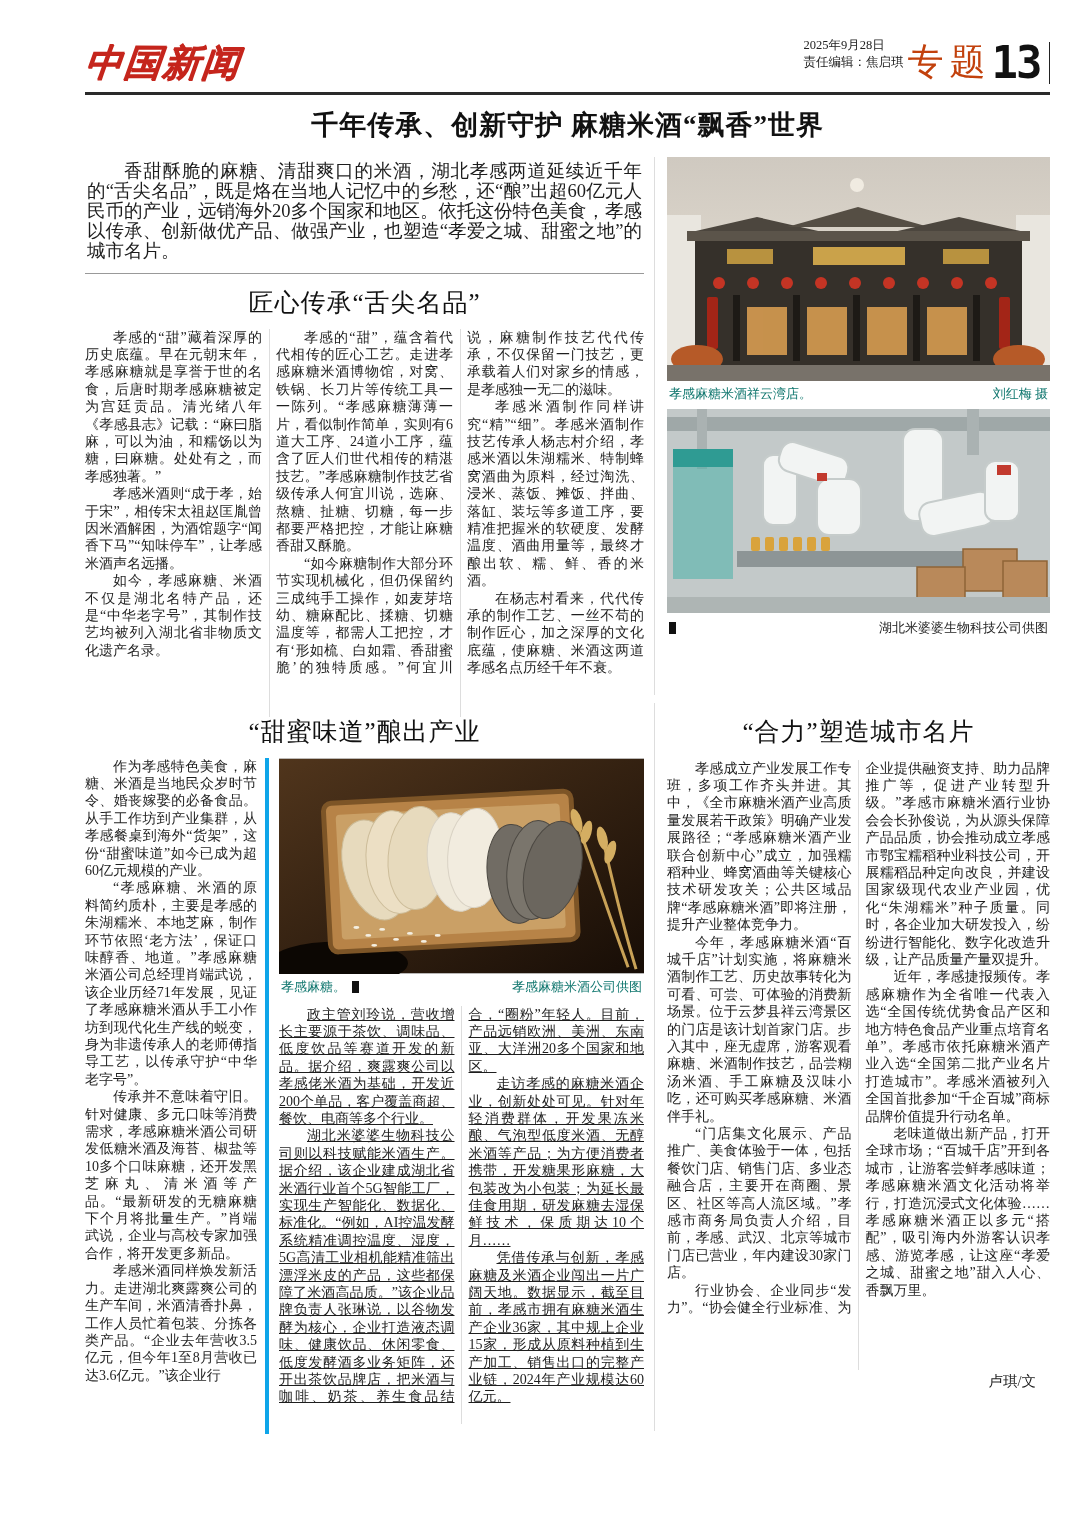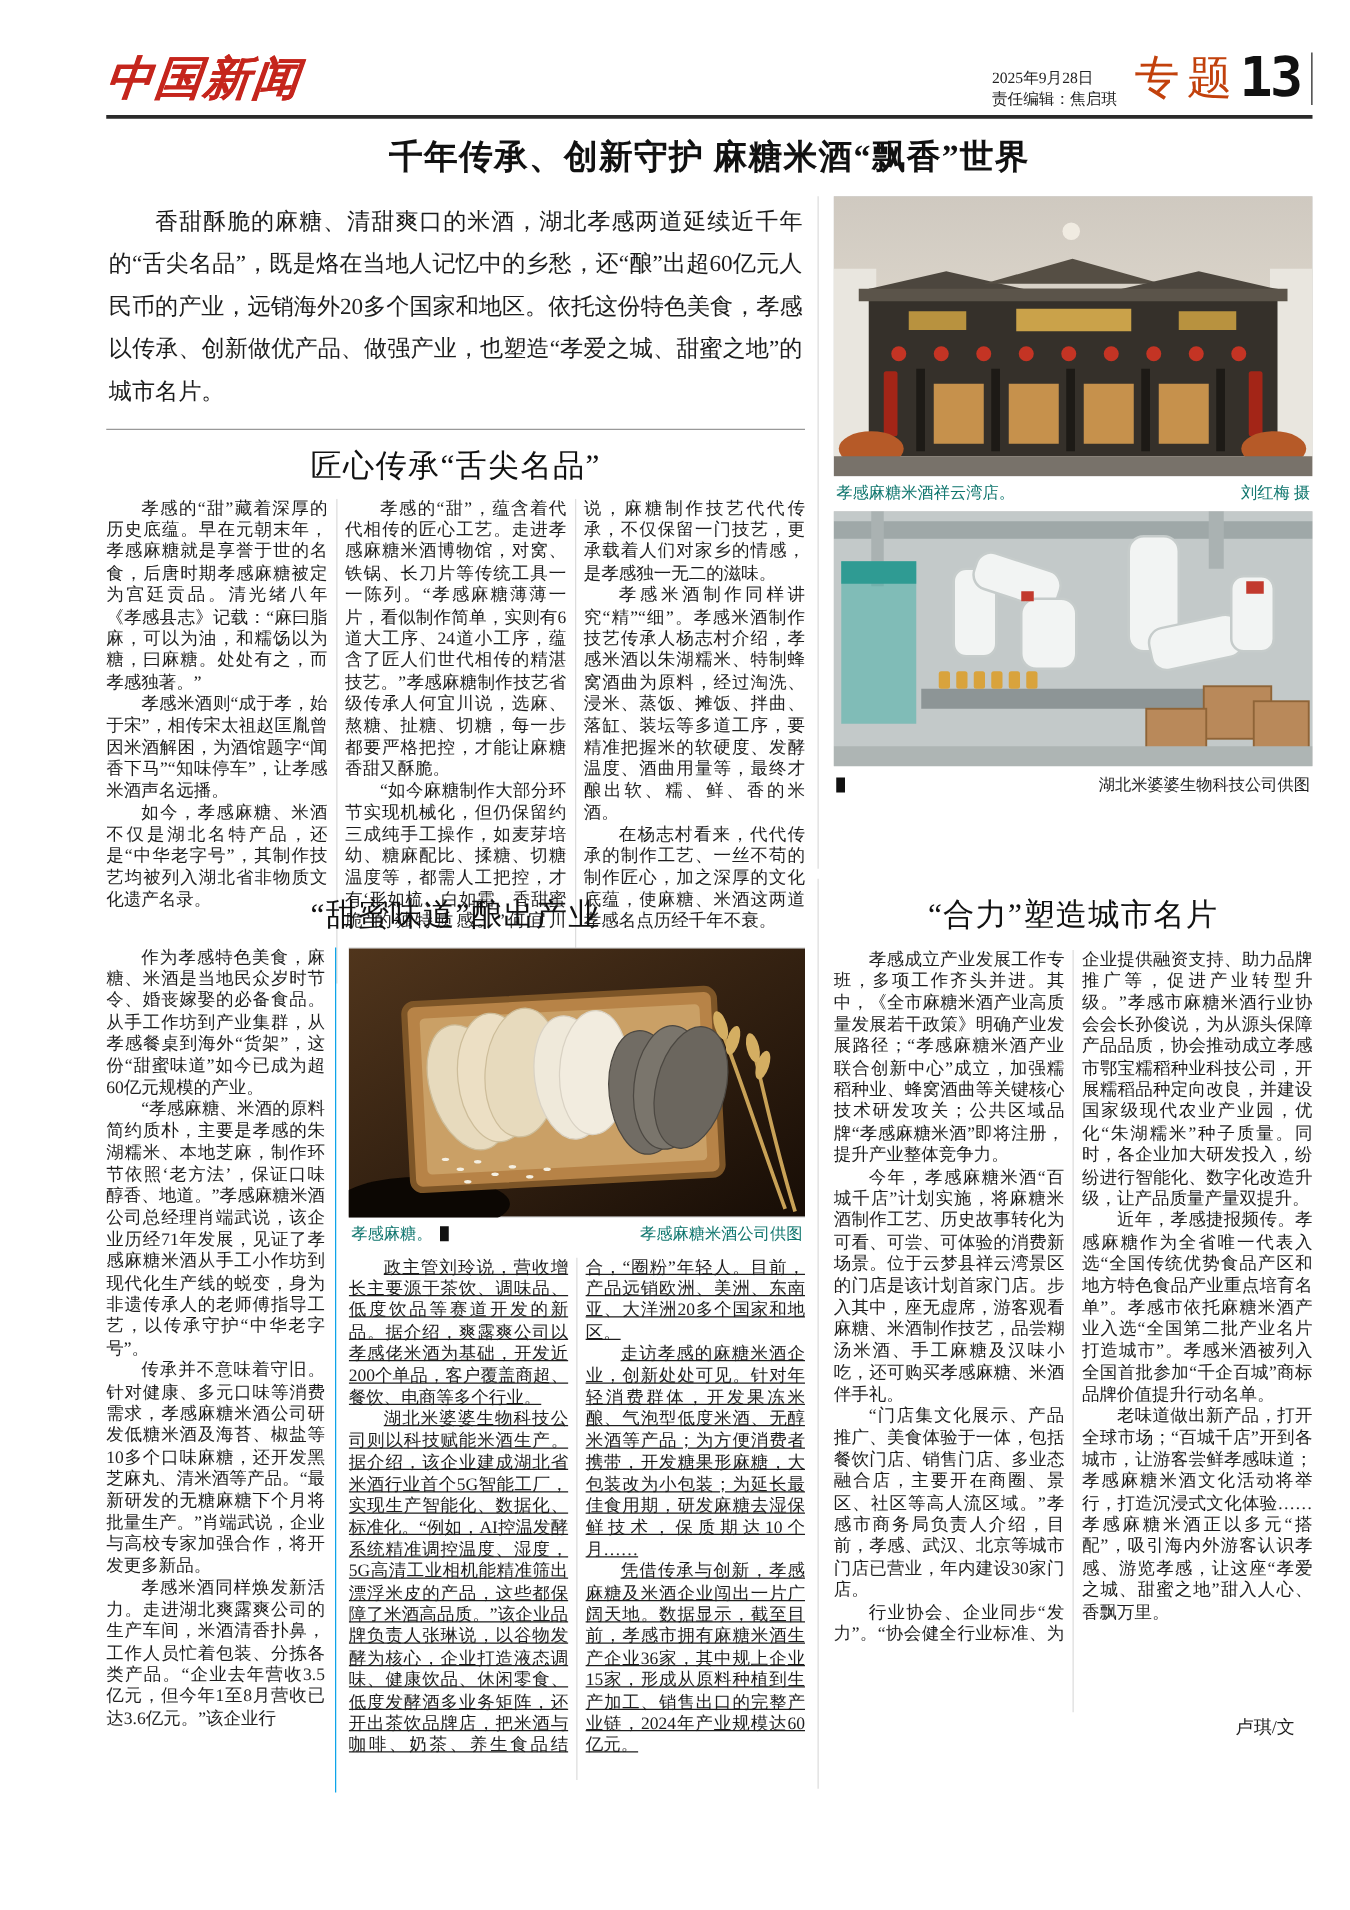--- a/index.html
+++ b/index.html
@@ -14,21 +14,21 @@
     padding:36px 30px 20px 85px;
     overflow:hidden;
   }
   
   .masthead { display:flex; align-items:flex-end; justify-content:space-between; height:52px; }
   .logo {
     font-size:37px; font-weight:bold; font-style:italic;
     color:#c5251c; transform:skewX(-6deg); letter-spacing:2px;
     text-shadow:0.5px 0.5px 0 #c5251c;
   }
-  .mast-right { display:flex; align-items:flex-end; gap:14px; }
+  .mast-right { display:flex; align-items:flex-start; gap:4px; }
   .date-block { text-align:left; font-size:12.5px; line-height:17px; color:#222; }
   .section-banner { display:flex; align-items:center; }
   .section-label { font-size:36px; letter-spacing:6px; color:#c2410c; font-family:"Liberation Sans","DejaVu Sans",sans-serif; }
   .page-number { font-size:44px; font-weight:bold; color:#111; font-family:"DejaVu Sans Mono",monospace; letter-spacing:-2px; }
   .edge-rule { width:1.5px; height:42px; background:#222; margin-left:8px; }
   .mast-rule { height:2.5px; background:#2a2a2a; margin-top:4px; }
 
   
   .headline-block { text-align:center; margin-top:12px; }
   .kicker { font-size:27px; font-weight:bold; letter-spacing:1px; color:#111; }
@@ -37,35 +37,35 @@
   
   .row { display:flex; }
   .row1 { margin-top:14px; height:538px; }
   .row1-left { width:570px; border-right:1px solid #ddd; padding-right:10px; }
   .row1-right { width:395px; padding-left:12px; }
   .row2 { margin-top:8px; height:728px; }
   .row2-left { width:570px; border-right:1px solid #ddd; padding-right:10px; }
   .row2-right { width:395px; padding-left:12px; }
 
   .intro {
-    font-size:18.5px; line-height:34px; text-align:justify;
+    font-size:18.5px; line-height:20px; text-align:justify;
     padding:4px 2px 12px 2px; border-bottom:1px solid #999;
   }
   .intro p { text-indent:2em; }
 
   .section-title { text-align:center; font-size:25px; letter-spacing:1px; padding:12px 0 10px 0; color:#111; }
 
   .body-text { font-size:14px; line-height:17.4px; text-align:justify; color:#1e1e1e; }
   .body-text p { text-indent:2em; }
 
   .cols3 { column-count:3; column-gap:14px; column-rule:1px solid #ddd; height:388px; overflow:hidden; }
   .cols2 { column-count:2; column-gap:14px; column-rule:1px solid #ddd; overflow:hidden; }
 
   .sec2-content { display:flex; height:676px; }
-  .sec2-col1 { width:184px; border-right:1px solid #0ea5e9; padding-right:8px; overflow:hidden; }
+  .sec2-col1 { width:184px; border-right:4px solid #0ea5e9; padding-right:8px; overflow:hidden; }
   .sec2-rest { flex:1; padding-left:10px; display:flex; flex-direction:column; }
   .sec2-cols2 { height:418px; margin-top:4px;text-decoration:underline; }
 
   .sec3-cols { height:610px; margin-top:2px; }
   .byline { text-align:right; font-size:14.5px; padding:2px 14px 0 0; }
 
   
   .photo { display:block; width:100%; background:#ccc; }
   .caption-row { display:flex; justify-content:space-between; align-items:baseline; font-size:13px; padding:4px 2px 6px 2px; color:#0f766e; }
   .caption-left { display:flex; align-items:center; gap:6px; }

